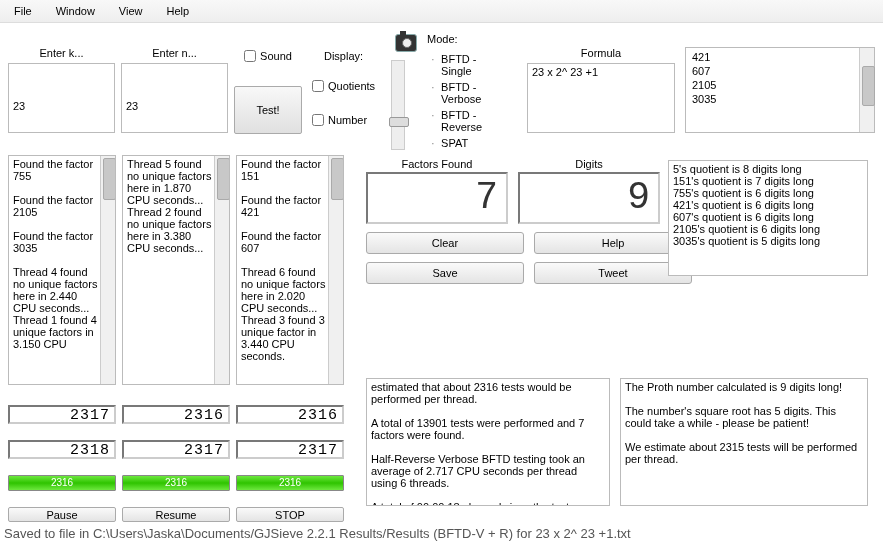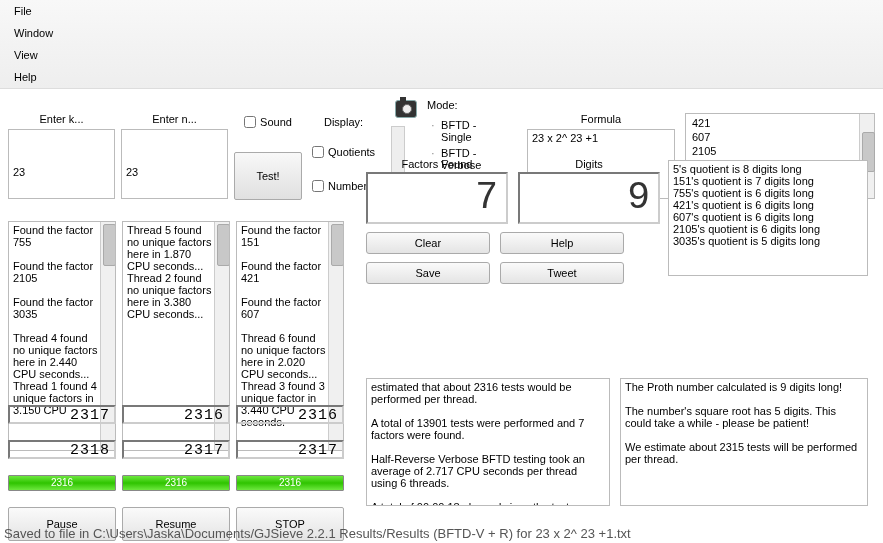--- a/index.html
+++ b/index.html
@@ -1,17 +1,17 @@
 <!DOCTYPE html>
 <html><head>
 <meta charset="utf-8">
 <style>
 * { box-sizing: border-box; margin: 0; padding: 0; font-family: 'Segoe UI', Tahoma, sans-serif; font-size: 11px; }
 body { background: #fff; width: 883px; height: 543px; overflow: hidden; position: relative; }
-.menubar { background: linear-gradient(#f8f8f8,#eee); border-bottom: 1px solid #ddd; padding: 2px 4px; display: flex; gap: 4px; flex-direction: column; }
+.menubar { background: linear-gradient(#f8f8f8,#eee); border-bottom: 1px solid #ddd; padding: 2px 4px; display: flex; gap: 4px; }
 .menubar span { padding: 3px 10px; cursor: default; }
 .topsect { display: flex; padding: 6px 8px 4px 8px; gap: 6px; align-items:center; }
 .col { display: flex; flex-direction: column; }
 .lbl { text-align: center; margin-bottom: 4px; }
 .txtin { border: 1px solid #bbb; background: #fff; padding: 2px 4px; width: 107px; height: 70px; }
 .testbtn { width: 68px; height: 48px; background: linear-gradient(#f8f8f8,#e0e0e0); border: 1px solid #aaa; border-radius: 2px; margin-top: 20px; }
 .chk { display: flex; align-items: center; gap: 4px; margin: 4px 0; }
 .chk input { width: 12px; height: 12px; border: 1px solid #888; }
 .camicon { width: 22px; height: 18px; background: #333; border-radius: 3px; position: relative; margin: 4px 4px 8px 4px; border:1px solid #8aa; }
 .camicon::before { content:''; position:absolute; top:-4px; left:4px; width:6px; height:4px; background:#333; }
@@ -30,26 +30,26 @@
 .midrow { display:flex; padding: 0 8px; gap:6px; }
 .logbox { border:1px solid #bbb; background:#fff; width:108px; height:230px; padding:2px 4px; position:relative; overflow:hidden; font-size:11px;}
 .logbox-inner{padding-right:12px;}
 .sb{position:absolute;right:0;top:0;width:15px;height:100%;background:#f0f0f0;border-left:1px solid #ccc;}
 .sb::after{content:'';position:absolute;top:2px;left:2px;width:11px;height:40px;background:#c8c8c8;border:1px solid #aaa;border-radius:2px;}
 .dispwrap{display:flex;gap:10px;}
 .displabel{text-align:center;margin-bottom:2px;}
 .seg { border:2px inset #ccc; background:#fff; width:142px; height:52px; font-family:'DS-Digital','Courier New',monospace; font-size:38px; text-align:right; padding:2px 6px; color:#333; letter-spacing:2px; }
 .qlist{border:1px solid #bbb;background:#fff;width:200px;height:116px;padding:2px 4px;font-size:11px;margin-top:2px;}
 .btnrow{display:flex;gap:10px;margin-top:8px;}
-.btn{width:124px;height:22px;background:linear-gradient(#fafafa,#e4e4e4);border:1px solid #aaa;border-radius:3px;}
+.btn{width:158px;height:22px;background:linear-gradient(#fafafa,#e4e4e4);border:1px solid #aaa;border-radius:3px;}
 .bottomstrip{display:flex;gap:6px;padding:2px 8px;margin-top:4px;}
 .trip{width:108px;display:flex;flex-direction:column;gap:16px;}
 .count{border:2px inset #ccc;height:19px;font-family:'Courier New',monospace;font-size:15px;text-align:right;padding:0 4px;letter-spacing:1px;}
 .prog{height:16px;border:1px solid #888;background:linear-gradient(#6de83e,#2fc400,#6de83e);color:#fff;font-size:10px;text-align:center;line-height:14px;border-radius:1px;}
-.sbtn{height:34px;background:linear-gradient(#fafafa,#e4e4e4);border:1px solid #aaa;border-radius:2px;}
+.sbtn{height:15px;background:linear-gradient(#fafafa,#e4e4e4);border:1px solid #aaa;border-radius:2px;}
 .status{position:absolute;bottom:2px;left:4px;font-size:13px;color:#555;}
 .rightmid-wrap{position:absolute;left:366px;top:158px;display:flex;flex-direction:column;}
 .qlist-pos{position:absolute;left:668px;top:158px;}
 .bottom2{position:absolute;left:366px;top:378px;display:flex;gap:10px;}
 .summary1{border:1px solid #bbb;background:#fff;width:244px;height:128px;padding:2px 4px;font-size:11px;overflow:hidden;}
 .summary2{border:1px solid #bbb;background:#fff;width:248px;height:128px;padding:2px 4px;font-size:11px;}
 </style>
 </head>
 <body>
 

